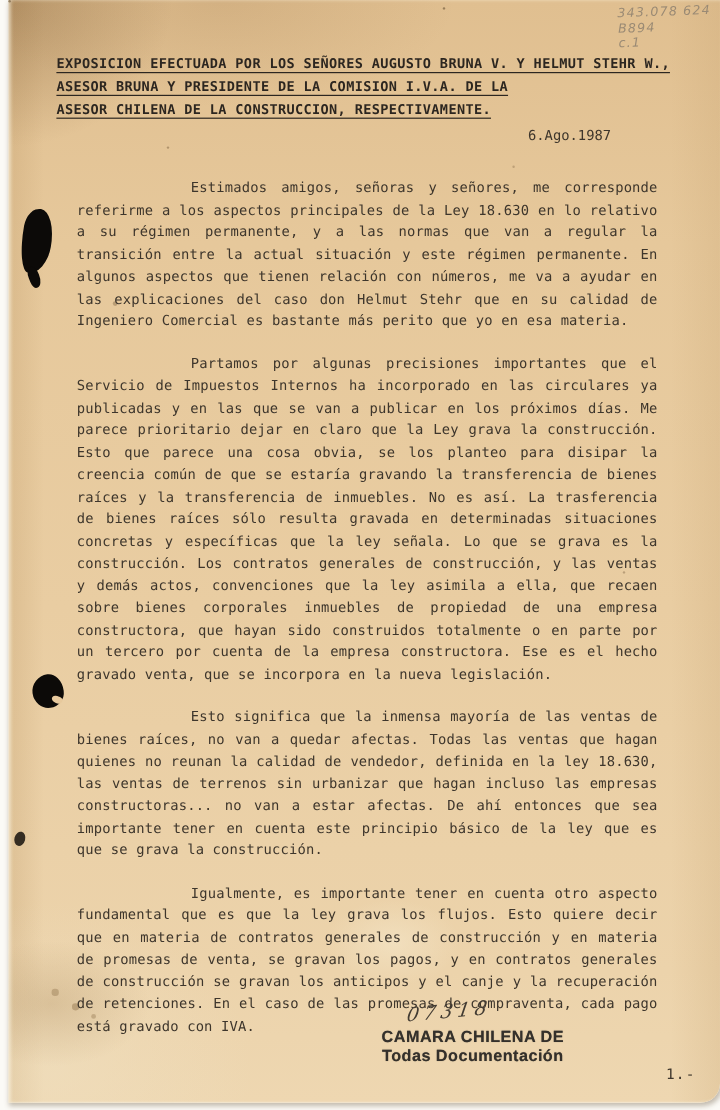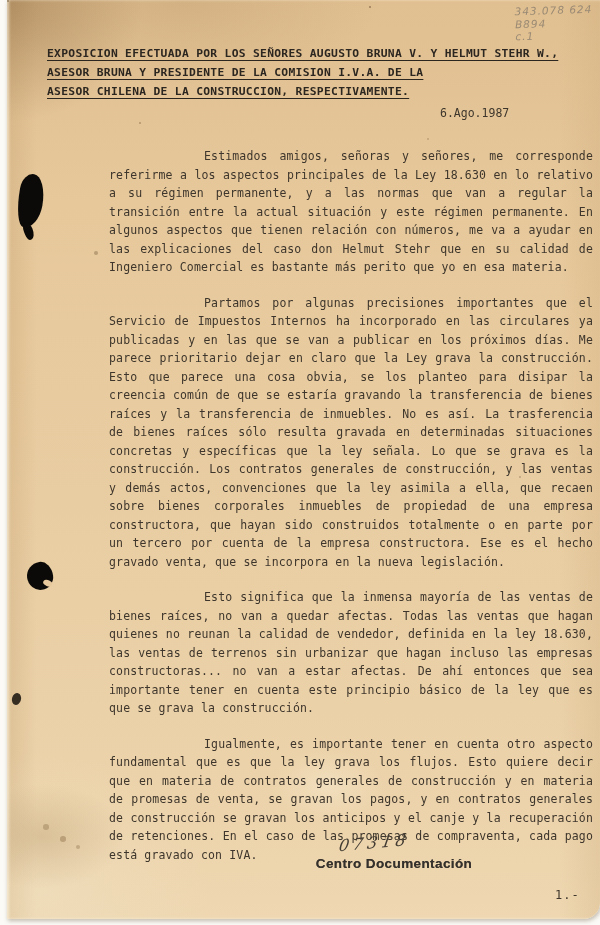--- a/index.html
+++ b/index.html
@@ -33,21 +33,21 @@
   .tear3{position:absolute;left:5px;top:693px;width:9px;height:12px;background:#16120d;
     border-radius:50%;opacity:.85;transform:rotate(15deg);}
   .pencil{position:absolute;left:508px;top:4px;color:#9a8a74;
     font-family:"DejaVu Sans",sans-serif;font-style:italic;font-size:10.5px;line-height:12.5px;
     transform:rotate(-2deg);letter-spacing:1px;}
   .title{position:absolute;left:40px;top:44px;width:520px;text-align:left;
     color:#2c2620;font-weight:bold;font-size:11.3px;line-height:19px;letter-spacing:.3px;}
   .title div{text-decoration:underline;text-decoration-thickness:1.4px;text-underline-offset:3px;}
   .date{position:absolute;left:405px;top:106px;color:#3e362c;font-size:11.5px;margin-left:28px;}
   .docbody{position:absolute;left:57px;top:147px;width:484px;color:#3e362c;
-    font-size:11.5px;line-height:18.5px;letter-spacing:.15px;text-align:justify;margin-left:45px;}
+    font-size:11.5px;line-height:18.5px;letter-spacing:.15px;text-align:justify;}
   .docbody p{margin:0 0 17px 0;text-indent:95px;}
   .u{text-underline-offset:3px;text-decoration-thickness:1.3px;}
   .handnum{position:absolute;left:332px;top:833px;color:#433c33;
     font-family:"DejaVu Serif",serif;font-style:italic;font-size:16px;letter-spacing:4px;
     transform:rotate(-5deg) skewX(-14deg);}
   .stamp{position:absolute;left:292px;top:856px;width:190px;text-align:center;
     font-family:"Liberation Sans",sans-serif;font-weight:bold;font-size:13.5px;line-height:15.5px;
     color:#34302b;letter-spacing:.4px;text-shadow:0 0 .6px rgba(52,48,43,.7);}
   .pagenum{position:absolute;left:548px;top:888px;color:#3e362c;font-size:12px;letter-spacing:1px;}
 </style>
@@ -75,21 +75,22 @@
     <div class="docbody">
       <p>Estimados amigos, señoras y señores, me corresponde referirme a los aspectos principales de la Ley 18.630 en lo relativo a su régimen permanente, y a las normas que van a regular la transición entre la actual situación y este régimen permanente. En algunos aspectos que tienen relación con números, me va a ayudar en las explicaciones del caso don Helmut Stehr que en su calidad de Ingeniero Comercial es bastante más perito que yo en esa materia.</p>
       <p>Partamos por algunas precisiones importantes que el Servicio de Impuestos Internos ha incorporado en las circulares ya publicadas y en las que se van a publicar en los próximos días. Me parece prioritario dejar en claro que la Ley grava la construcción. Esto que parece una cosa obvia, se los planteo para disipar la creencia común de que se estaría gravando la transferencia de bienes raíces y la transferencia de inmuebles. No es así. La trasferencia de bienes raíces sólo resulta gravada en determinadas situaciones concretas y específicas que la ley señala. Lo que se grava es la construcción. Los contratos generales de construcción, y las ventas y demás actos, convenciones que la ley asimila a ella, que recaen sobre bienes corporales inmuebles de propiedad de una empresa constructora, que hayan sido construidos totalmente o en parte por un tercero por cuenta de la empresa constructora. Ese es el hecho gravado venta, que se incorpora en la nueva legislación.</p>
       <p><span>Esto significa que la inmensa mayoría de las ventas de bienes raíces, no van a quedar afectas. Todas las ventas que hagan quienes no reunan la calidad de vendedor, definida en la ley 18.630, las ventas de terrenos sin urbanizar que hagan incluso las empresas constructoras... no van a estar afectas. De ahí entonces que sea importante tener en cuenta este principio básico de la ley que es </span><span class="u">que se grava la construcción</span><span>.</span></p>
       <p>Igualmente, es importante tener en cuenta otro aspecto fundamental que es que la ley grava los flujos. Esto quiere decir que en materia de contratos generales de construcción y en materia de promesas de venta, se gravan los pagos, y en contratos generales de construcción se gravan los anticipos y el canje y la recuperación de retenciones. En el caso de las promesas de compraventa, cada pago está gravado con IVA.</p>
     </div>
 
     <div class="handnum">07318</div>
 
     <div class="stamp">
-      <div>Centro Documentación</div>
+      <div>CAMARA CHILENA DE</div>
+      <div>Todas Documentación</div>
     </div>
 
     <div class="pagenum">1.-</div>
 
     <div class="tear1"></div>
     <div class="tear1b"></div>
     <div class="tear2">
         <i></i>
       </div>
     <div class="tear3"></div>

